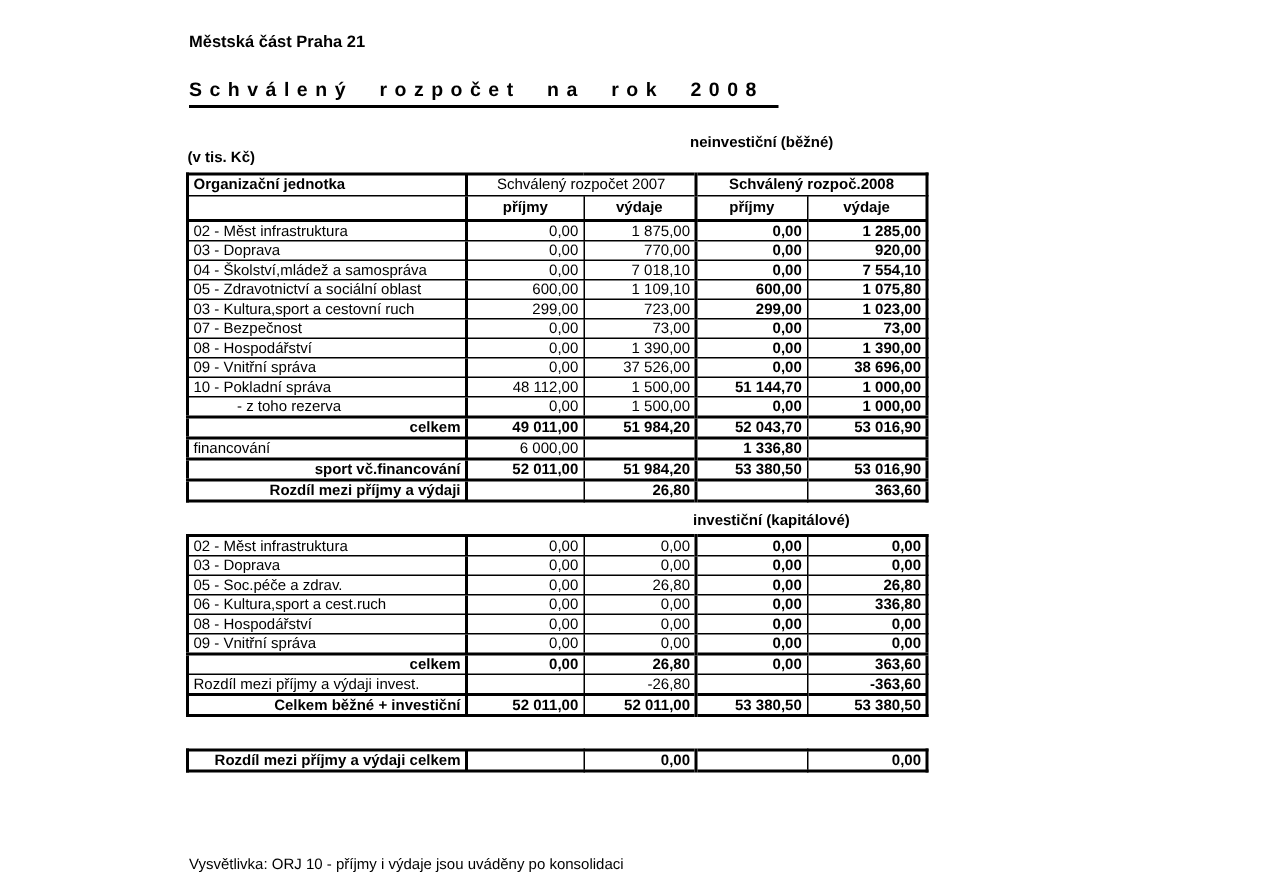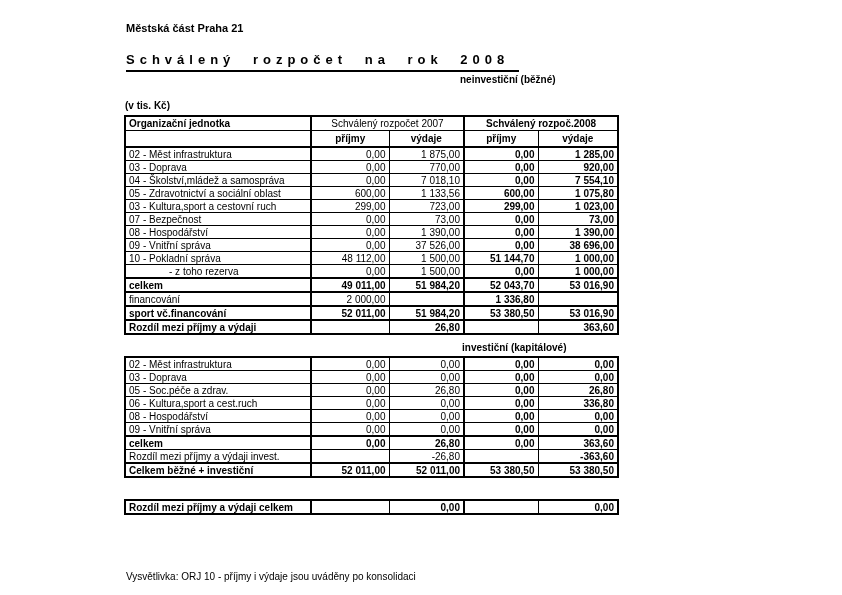--- a/index.html
+++ b/index.html
@@ -10,21 +10,21 @@
     -webkit-font-smoothing:none;
   }
   .abs{position:absolute;}
   .org-name{left:126px;top:22px;font-size:11px;font-weight:bold;text-align:right;}
   .doc-title{
     left:126px;top:52px;font-size:13px;font-weight:bold;
     letter-spacing:5px;word-spacing:9px;
     border-bottom:2px solid #000;padding-bottom:3px;padding-right:10px;
   }
   .sec-label{font-size:10px;font-weight:bold;}
-  .noninvest-label{left:460px;top:74px;text-align:center;}
+  .noninvest-label{left:460px;top:90px;text-align:center;}
   .invest-label{left:462px;top:342px;}
   .currency-note{left:125px;top:100px;font-size:10px;font-weight:bold;}
   .footnote{left:126px;top:527px;font-size:10px;margin-top:44px;}
 
   table{border-collapse:collapse;table-layout:fixed;border:2px solid #000;}
   td{
     border:1px solid #000;font-size:10px;line-height:11px;
     height:12px;padding:0 3px;overflow:hidden;white-space:nowrap;
     vertical-align:middle;
   }
@@ -37,23 +37,23 @@
   .t2{left:124px;top:356px;}
   .t3{left:124px;top:499px;}
   .lbl{text-align:left;border-right:2px solid #000;}
   .num{text-align:right;}
   .sep{border-right:2px solid #000;}
   .y2008{font-weight:bold;}
   .hdr{font-weight:bold;}
   .ghdr{text-align:center;font-weight:normal;height:13px;}
   .ghdr.b08{font-weight:bold;}
   .subhdr td{font-weight:bold;text-align:center;border-bottom:2px solid #000;height:15px;}
-  .total td{font-weight:bold;}
+  .total td{font-weight:bold;text-align:right;}
   .thick-top td{border-top:2px solid #000;}
-  .indent{padding-left:43px;}
+  .indent{padding-left:32px;}
 </style>
 </head>
 <body>
 
 <div class="abs org-name">Městská část Praha 21</div>
 
 <div class="abs doc-title">Schválený rozpočet na rok 2008</div>
 
 <div class="abs sec-label noninvest-label">neinvestiční (běžné)</div>
 
@@ -99,21 +99,21 @@
       <tr>
         <td class="lbl">04 - Školství,mládež a samospráva</td>
         <td class="num">0,00</td>
         <td class="num sep">7 018,10</td>
         <td class="num y2008">0,00</td>
         <td class="num y2008">7 554,10</td>
       </tr>
       <tr>
         <td class="lbl">05 - Zdravotnictví a sociální oblast</td>
         <td class="num">600,00</td>
-        <td class="num sep">1 133,56</td>
+        <td class="num sep">1 109,10</td>
         <td class="num y2008">600,00</td>
         <td class="num y2008">1 075,80</td>
       </tr>
       <tr>
         <td class="lbl">03 - Kultura,sport a cestovní ruch</td>
         <td class="num">299,00</td>
         <td class="num sep">723,00</td>
         <td class="num y2008">299,00</td>
         <td class="num y2008">1 023,00</td>
       </tr>
@@ -154,21 +154,21 @@
       </tr>
       <tr class="total thick-top">
         <td class="lbl">celkem</td>
         <td class="num">49 011,00</td>
         <td class="num sep">51 984,20</td>
         <td class="num y2008">52 043,70</td>
         <td class="num y2008">53 016,90</td>
       </tr>
       <tr class="thick-top">
         <td class="lbl">financování</td>
-        <td class="num">2 000,00</td>
+        <td class="num">6 000,00</td>
         <td class="num sep"></td>
         <td class="num y2008">1 336,80</td>
         <td class="num y2008"></td>
       </tr>
       <tr class="total thick-top">
         <td class="lbl">sport vč.financování</td>
         <td class="num">52 011,00</td>
         <td class="num sep">51 984,20</td>
         <td class="num y2008">53 380,50</td>
         <td class="num y2008">53 016,90</td>

